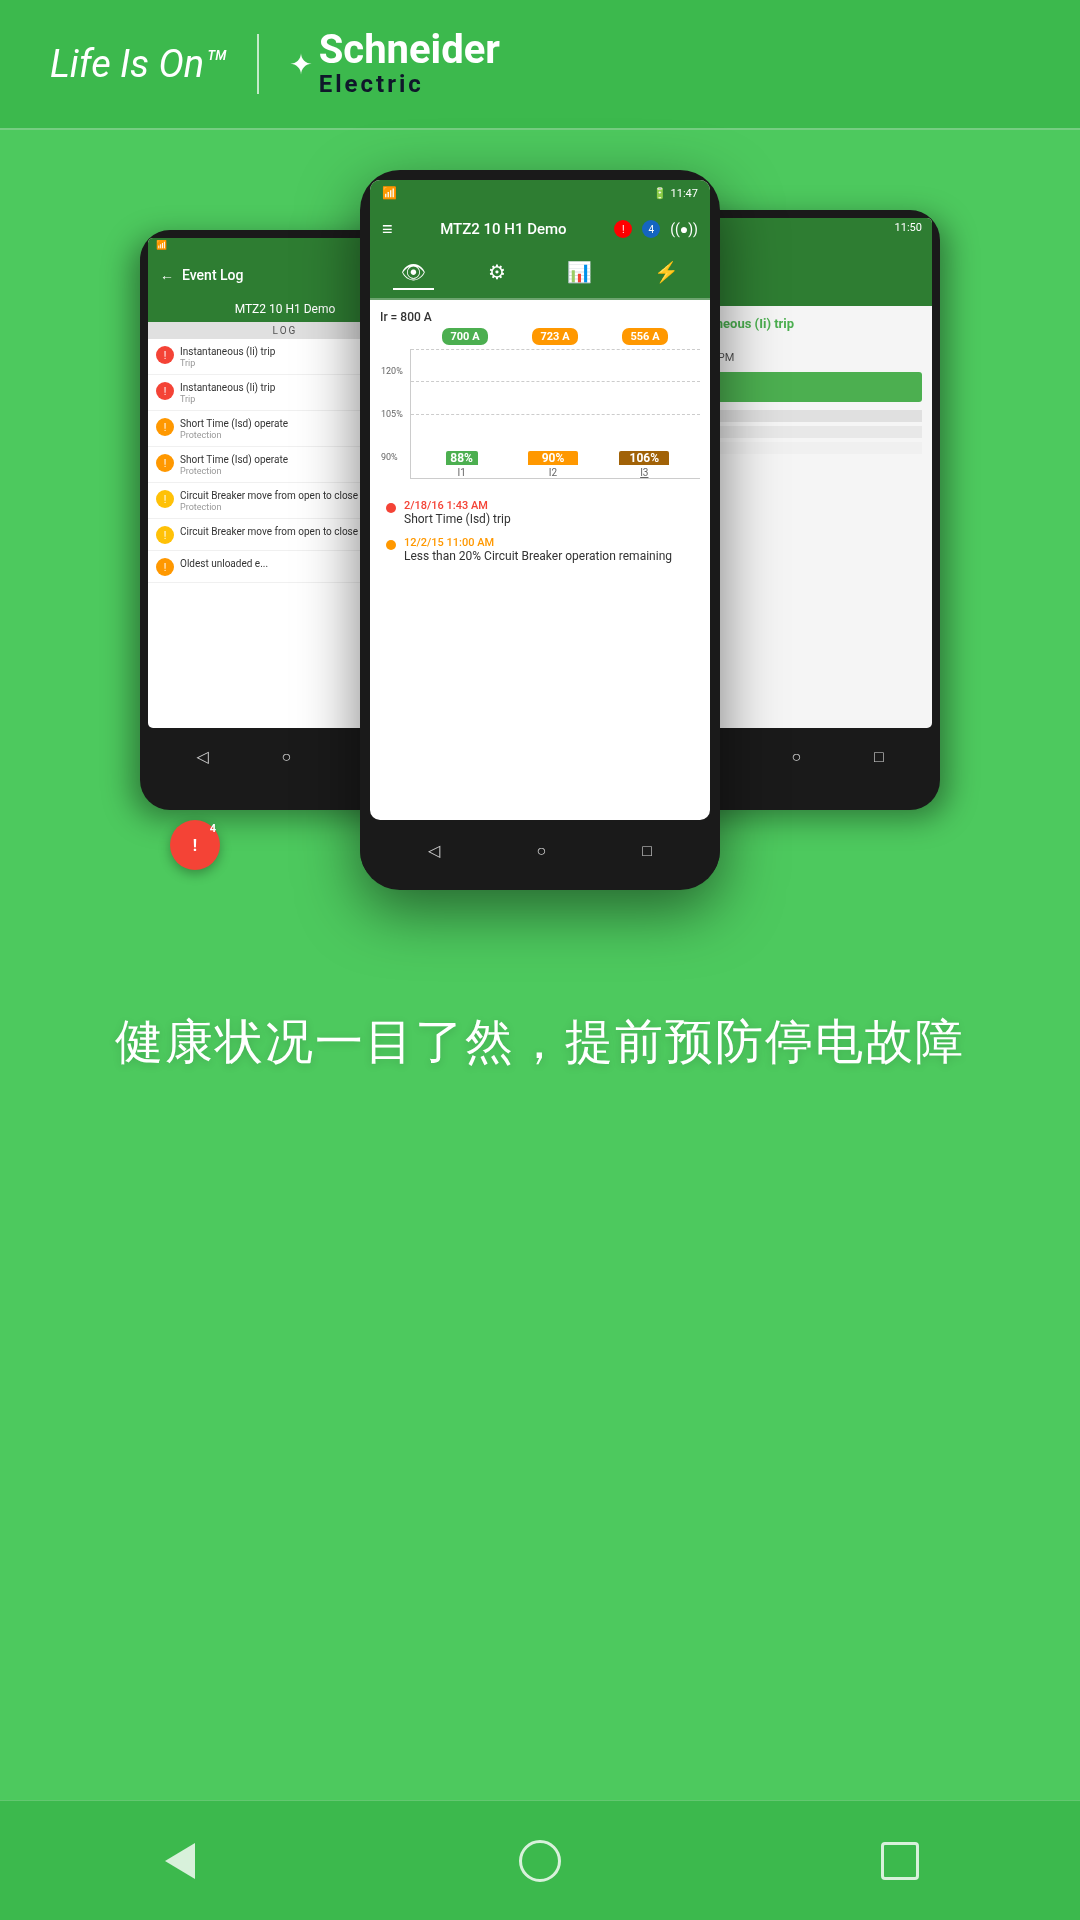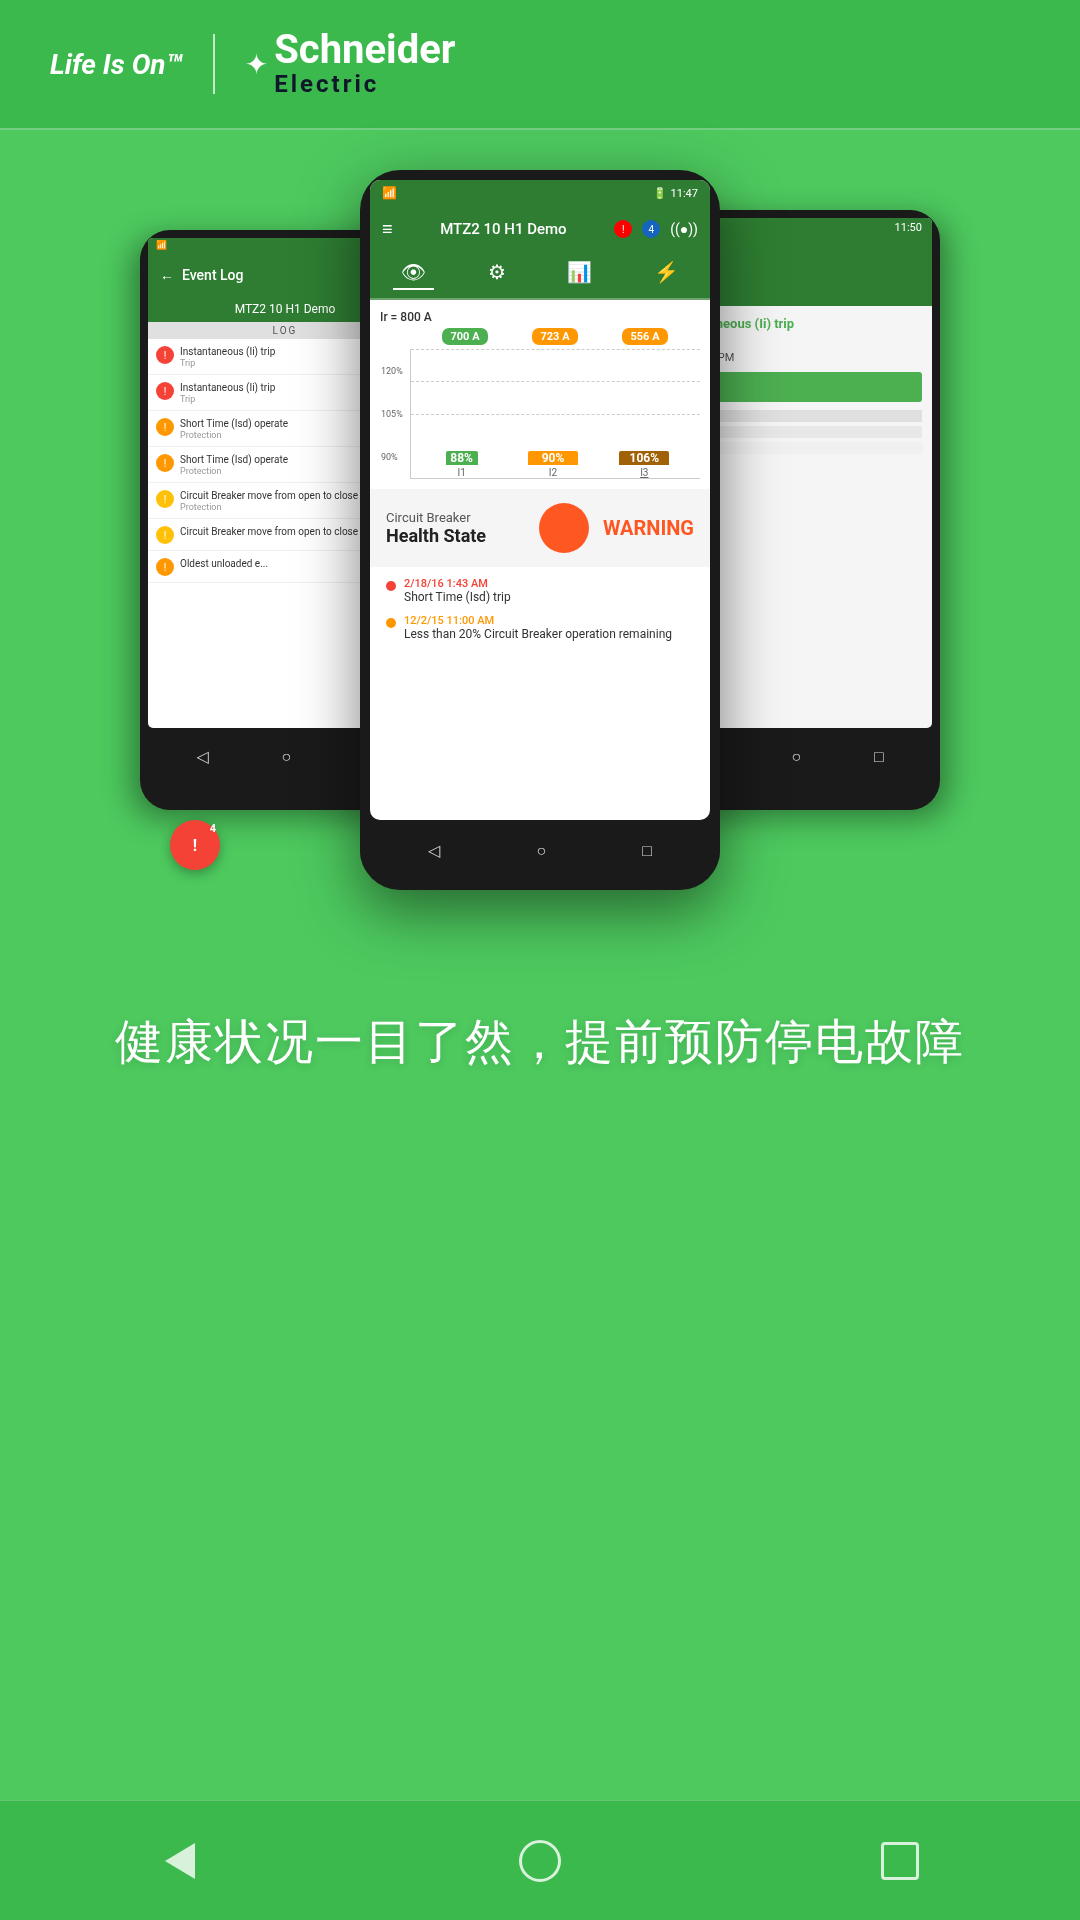--- a/index.html
+++ b/index.html
@@ -436,21 +436,21 @@
       font-weight: 500;
       margin-bottom: 4px;
     }
   </style>
 </head>
 <body>
 
 <div class="header">
   <div class="header-logo">
     <div>
-      <span style="color:white;font-size:28px;font-style:italic;font-weight:700;">Life Is On™</span>
+      <span style="color:white;font-size:38px;font-style:italic;font-weight:400;">Life Is On™</span>
     </div>
     <div class="logo-divider"></div>
     <div>
       <div style="display:flex;align-items:center;gap:6px;">
         <span style="color:white;font-size:28px;">✦</span>
         <div>
           <div style="color:white;font-size:40px;font-weight:700;line-height:1;">Schneider</div>
           <div style="color:#0f172a;font-size:24px;font-weight:700;letter-spacing:3px;">Electric</div>
         </div>
       </div>
@@ -621,28 +621,20 @@
               <div style="font-size:10px;color:#666;margin-top:2px;">I2</div>
             </div>
 
             <div style="flex:1;display:flex;flex-direction:column;align-items:center;">
               <div style="width:50px;height:88%;background:#a16207;display:flex;align-items:center;justify-content:center;color:white;font-size:12px;font-weight:bold;border-radius:2px 2px 0 0;">106%</div>
               <div style="font-size:10px;color:#666;margin-top:2px;text-decoration:underline;">I3</div>
             </div>
           </div>
         </div>
 
-        <div class="health-state">
-          <div class="health-labels">
-            <div class="health-title-small">Circuit Breaker</div>
-            <div class="health-title-large">Health State</div>
-          </div>
-          <div class="health-circle"></div>
-          <div class="warning-text">WARNING</div>
-        </div>
 
         <div class="notifications">
           <div class="notif-item">
             <div class="notif-dot dot-red"></div>
             <div>
               <div class="notif-date">2/18/16 1:43 AM</div>
               <div class="notif-text">Short Time (Isd) trip</div>
             </div>
           </div>
           <div class="notif-item">

